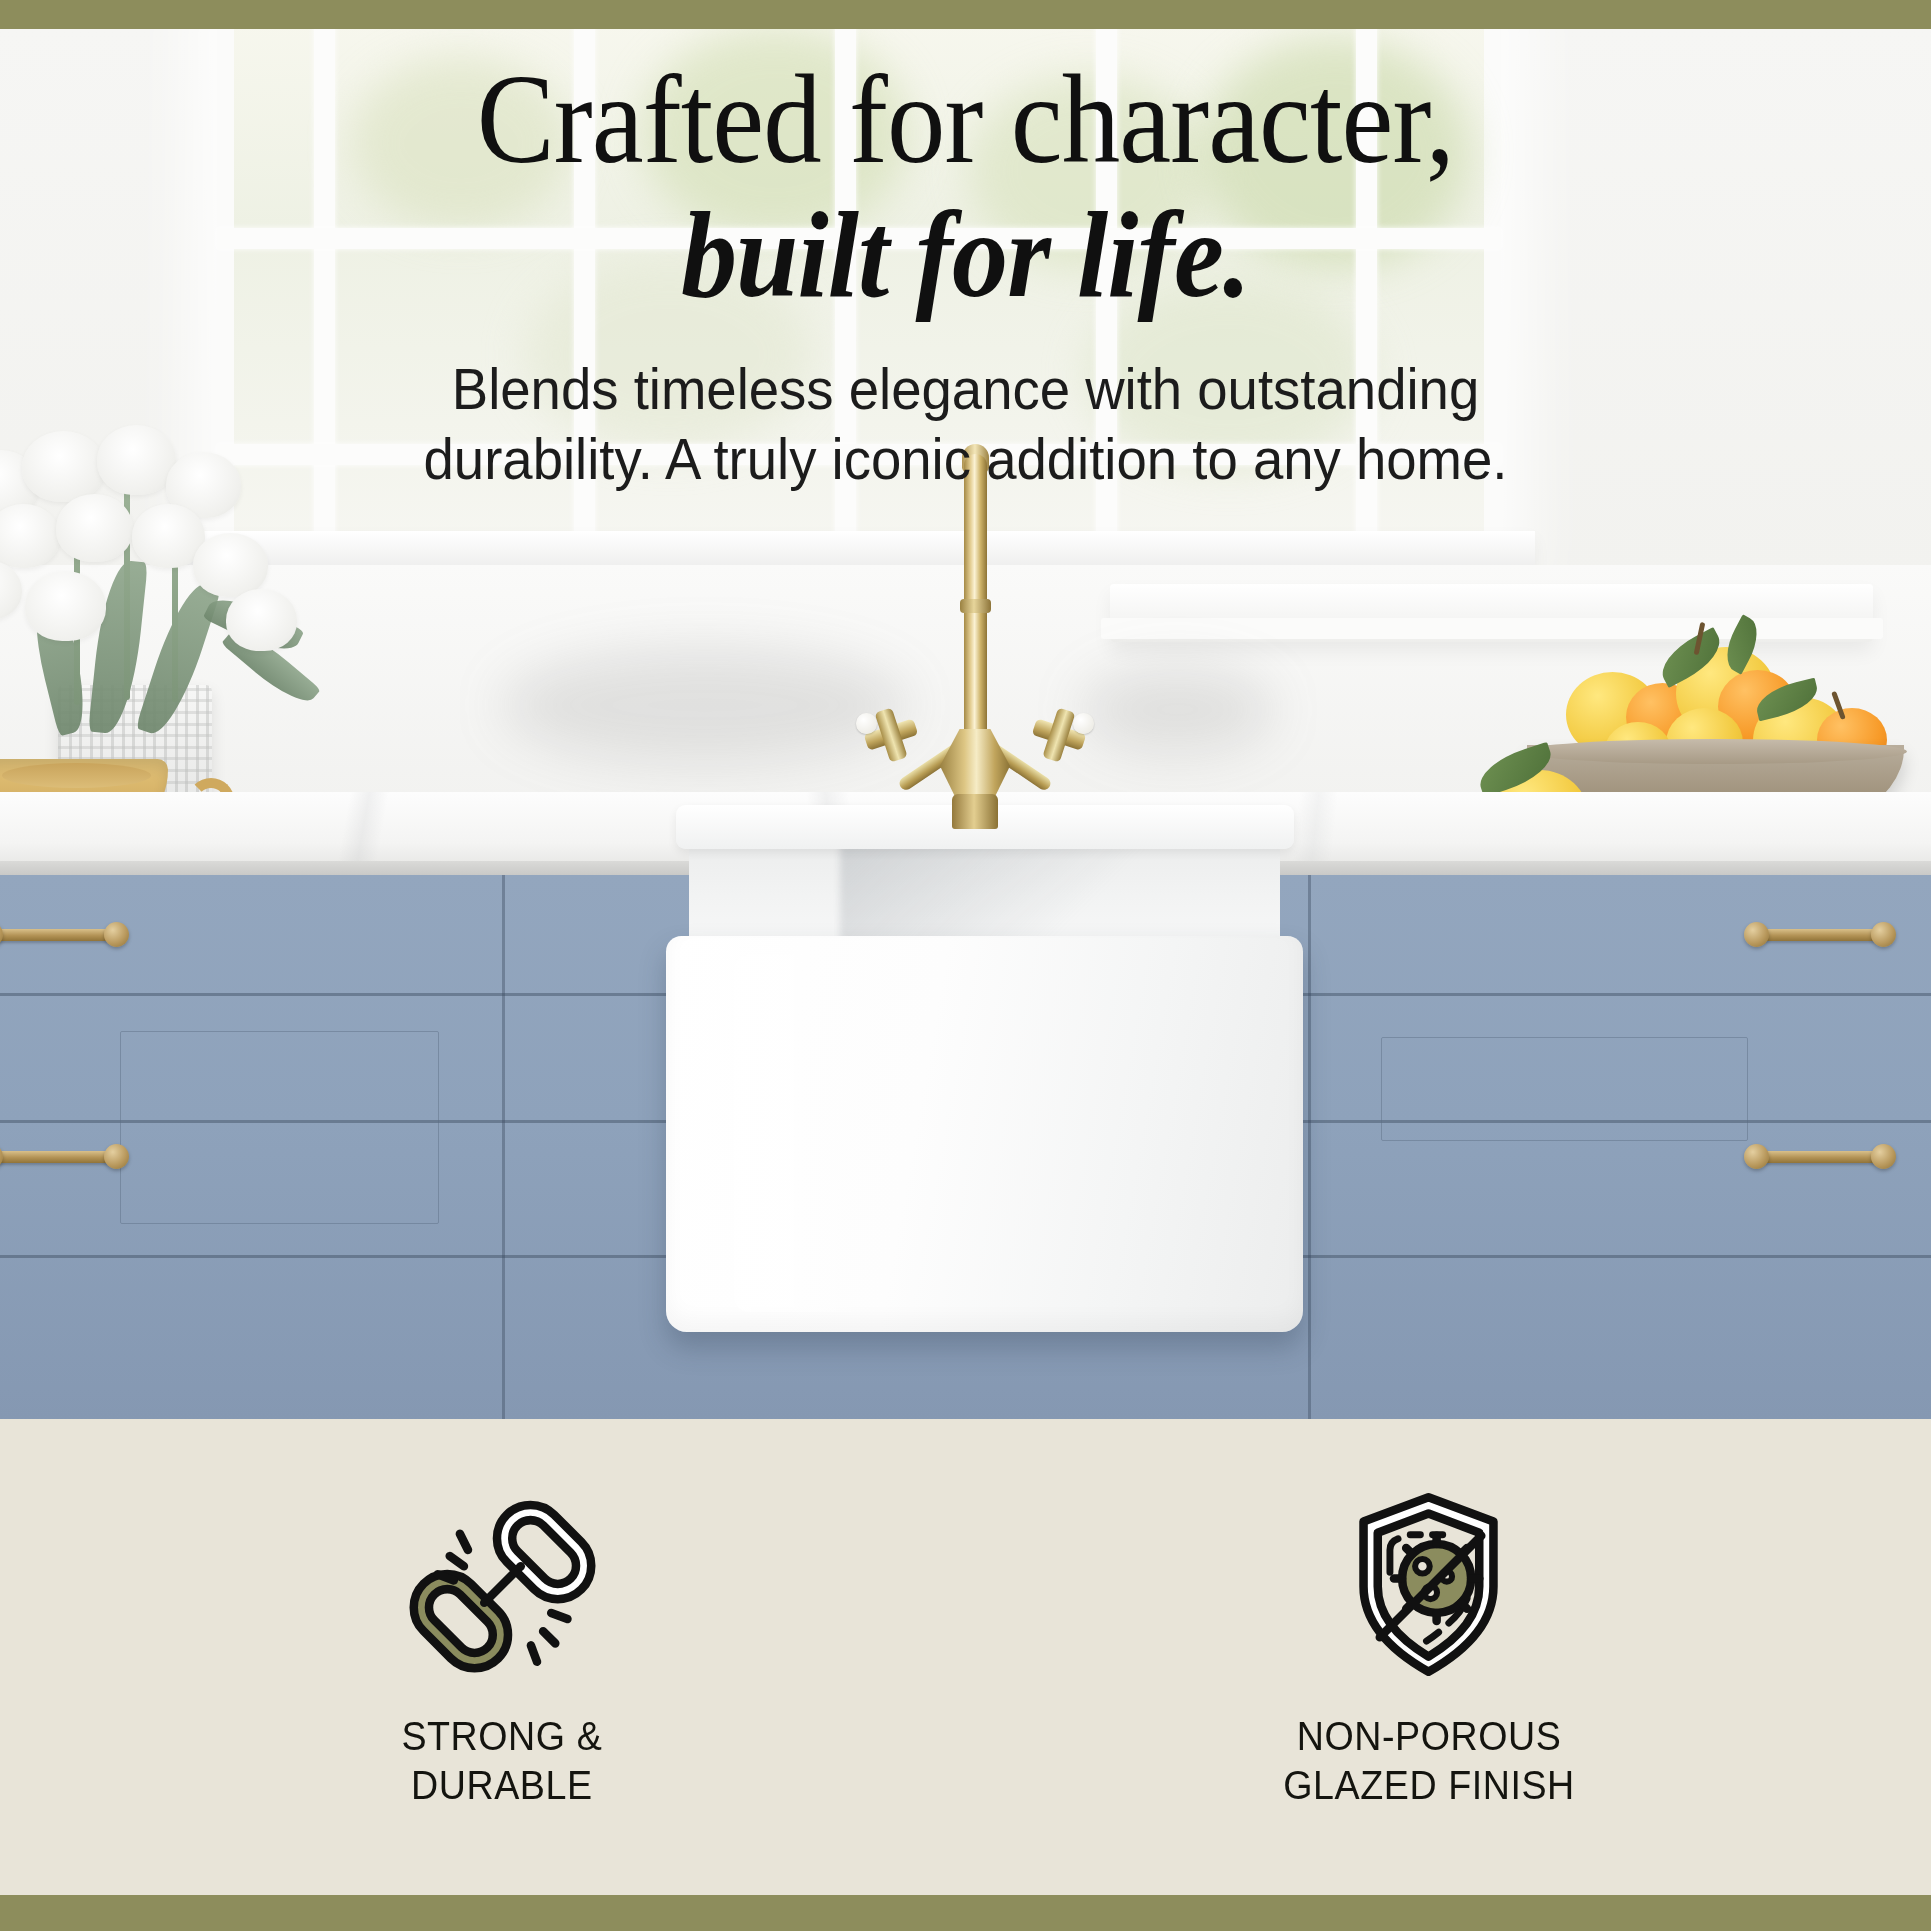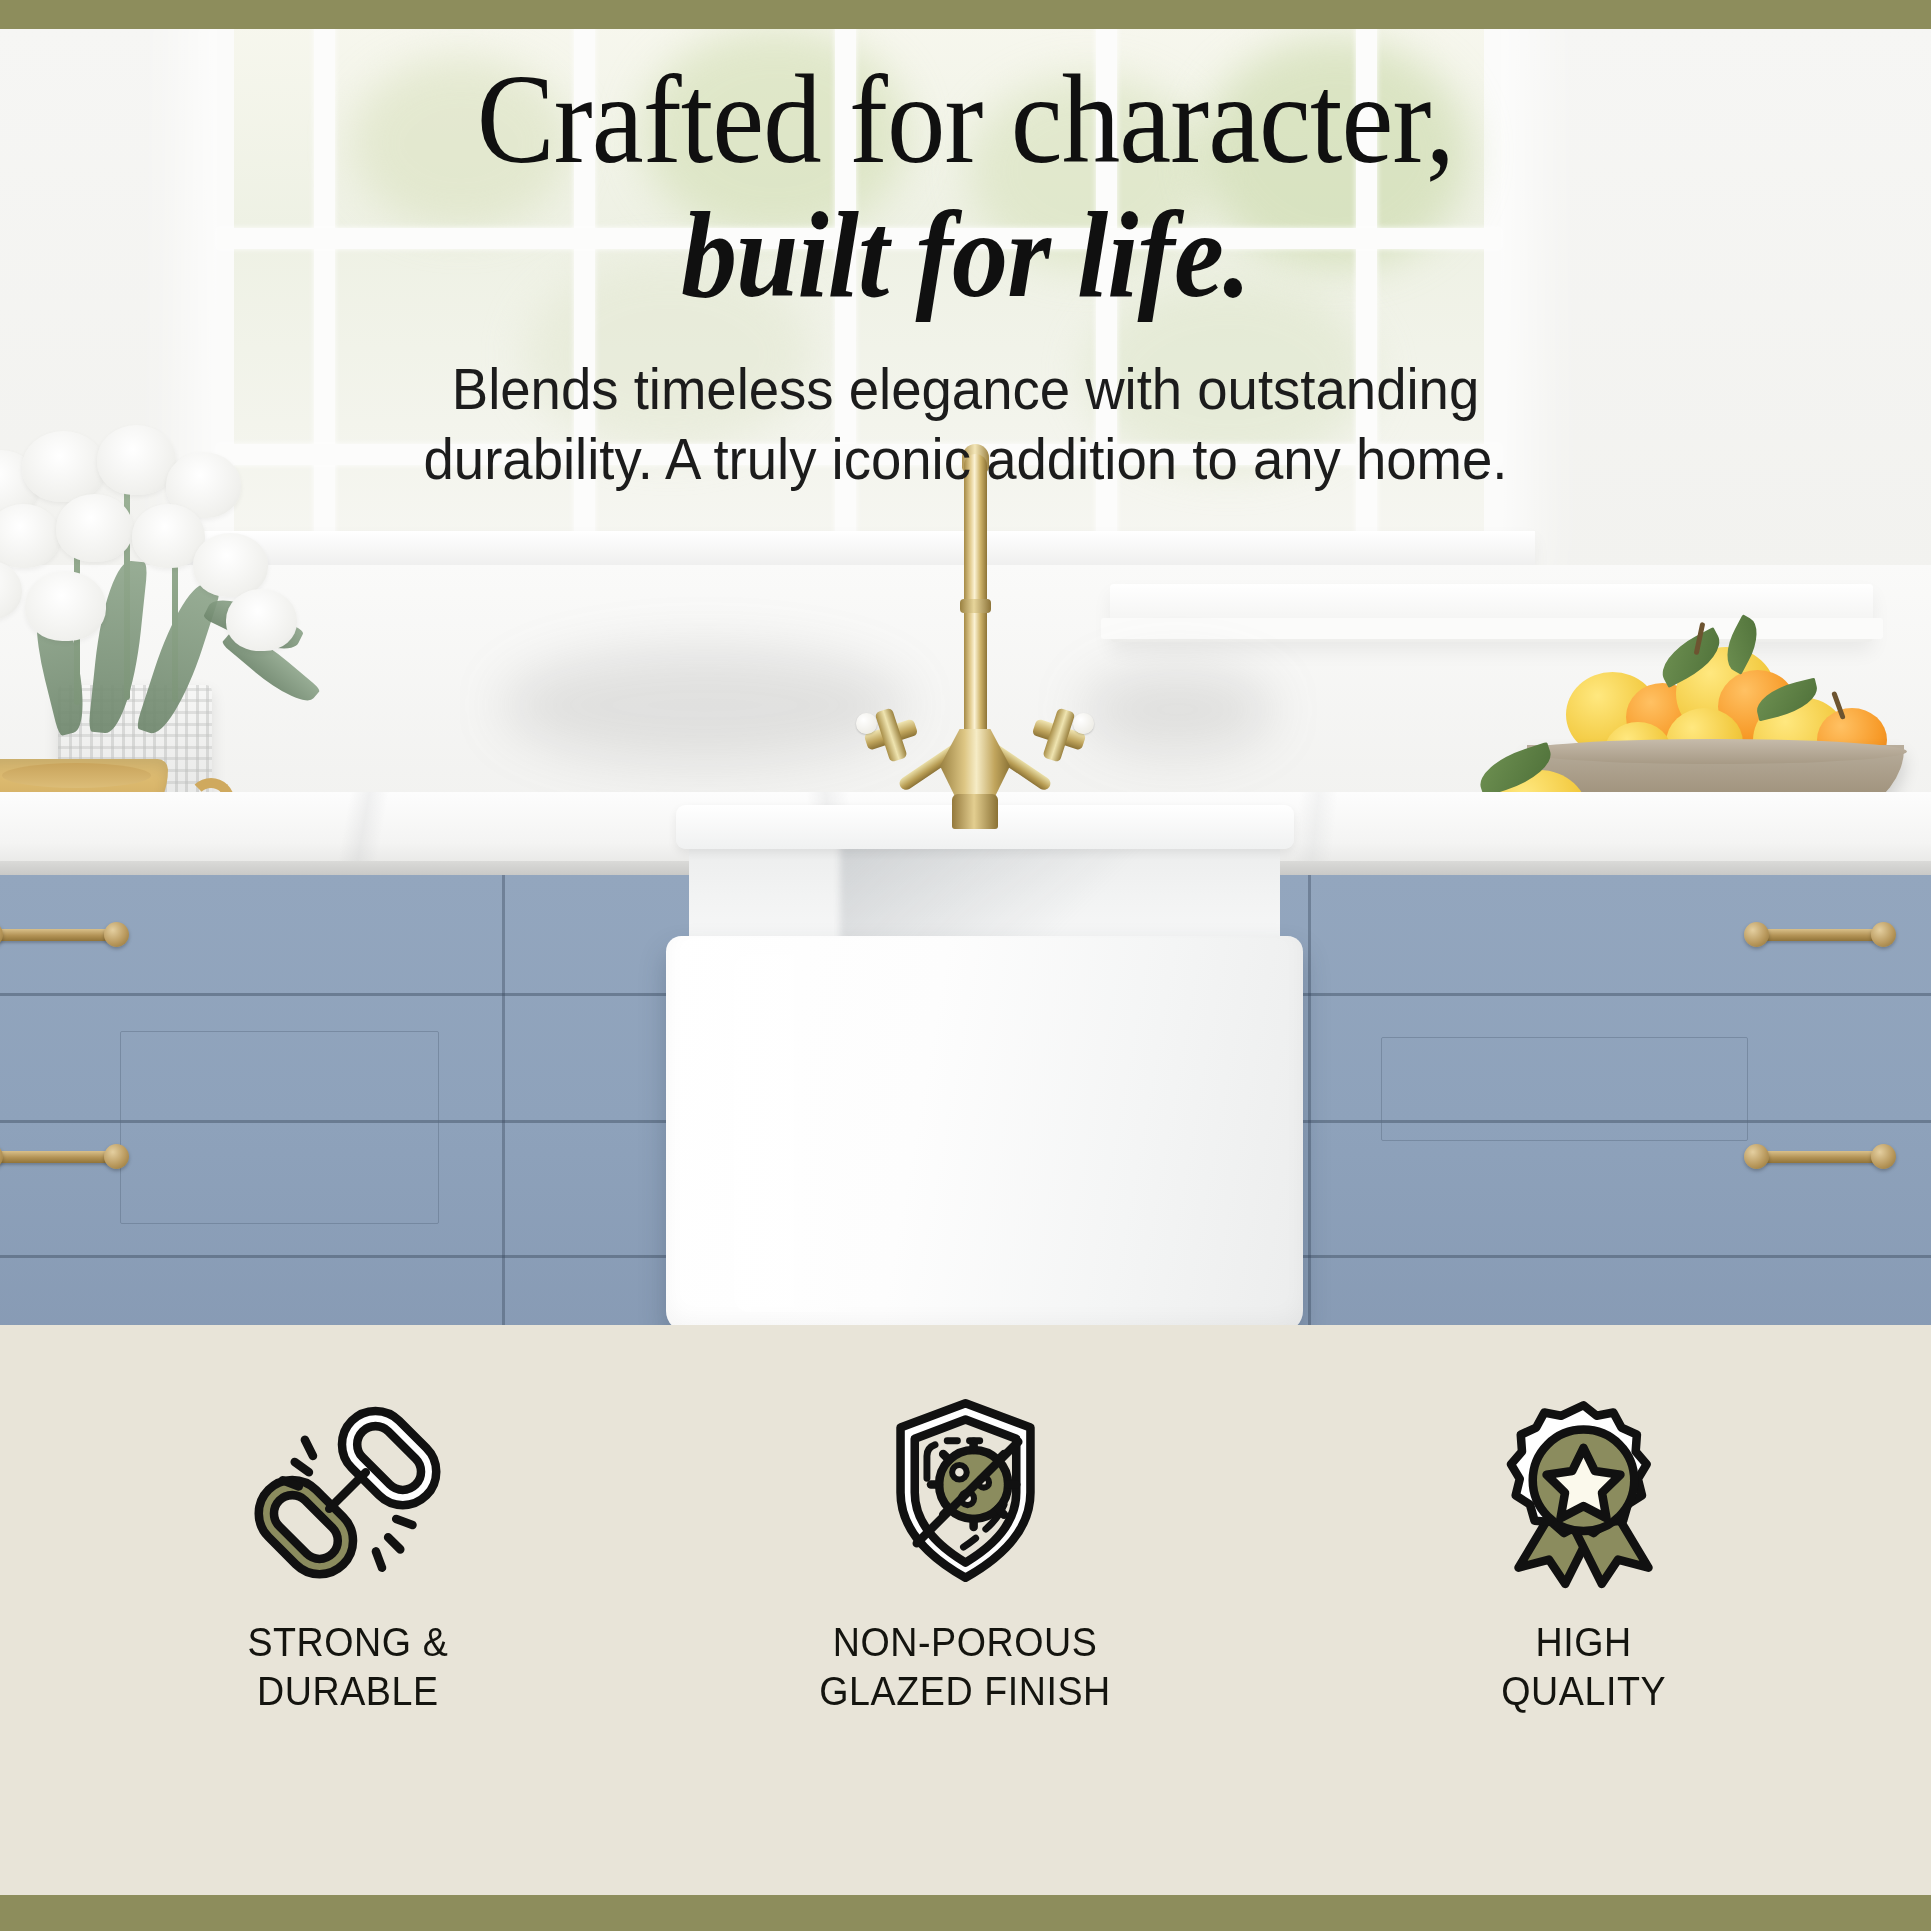--- a/index.html
+++ b/index.html
@@ -338,21 +338,21 @@
     margin-top:27px;
     font-family:"Liberation Sans", sans-serif;
     font-size:58px; line-height:1.2;
     color:#1c1c1c;
     transform:scaleX(.94); transform-origin:center;
   }
   .subhead span { display:block; }
 
   
   .features {
-    position:absolute; left:0; bottom:36px; width:1931px; height:570px;
+    position:absolute; left:0; bottom:36px; width:1931px; height:476px;
     background:#e8e4d8; z-index:50;
     display:flex; align-items:flex-start; justify-content:space-around;
     padding:54px 39px 0;
   }
   .feature {
     flex:1 1 0; display:flex; flex-direction:column;
     align-items:center; text-align:center;
   }
   .feature-icon {
     width:232px; height:222px;
@@ -574,39 +574,19 @@
 
           <path d="M26 76 L76 26" stroke-width="4.2"></path>
         </svg>
       </div>
       <div class="feature-label">
         <span>NON-POROUS</span>
         <span class="l2">GLAZED FINISH</span>
       </div>
     </div>
 
-    <div class="feature">
-      <div class="feature-icon">
-        <svg viewBox="0 0 100 100" fill="none" stroke="#111111" stroke-width="4.2" stroke-linecap="round" stroke-linejoin="round">
-
-          <path d="M33 63 L18 88 L33 84 L41 96 L54 70 Z" fill="#8b8c5e" stroke="#111111"></path>
-          <path d="M67 63 L82 88 L67 84 L59 96 L46 70 Z" fill="#8b8c5e" stroke="#111111"></path>
-
-          <path d="M50 8 l6.5 5.2 8.2 -1.6 4 7.4 7.6 3.5 -0.6 8.3 5.4 6.3 -4.3 7.2 2 8.1 -7 4.5
-                   -2.3 8 -8.3 0.6 -6.2 5.5 -7.3 -4 -7.3 4 -6.2 -5.5 -8.3 -0.6 -2.3 -8 -7 -4.5
-                   2 -8.1 -4.3 -7.2 5.4 -6.3 -0.6 -8.3 7.6 -3.5 4 -7.4 8.2 1.6 Z" fill="#ffffff" stroke="#111111"></path>
-          <circle cx="50" cy="45" r="25" fill="#8b8c5e" stroke="#111111"></circle>
-          <path d="M50 29 l5.6 11.4 12.6 1.8 -9.1 8.9 2.2 12.5 -11.3 -5.9 -11.3 5.9 2.2 -12.5
-                   -9.1 -8.9 12.6 -1.8 Z" fill="#fbf9ec" stroke="#111111"></path>
-        </svg>
-      </div>
-      <div class="feature-label">
-        <span>HIGH</span>
-        <span class="l2">QUALITY</span>
-      </div>
-    </div>
 
 
   </div>
 
   <div class="rail-bottom"></div>
 </div>
 
 
 </body></html>

